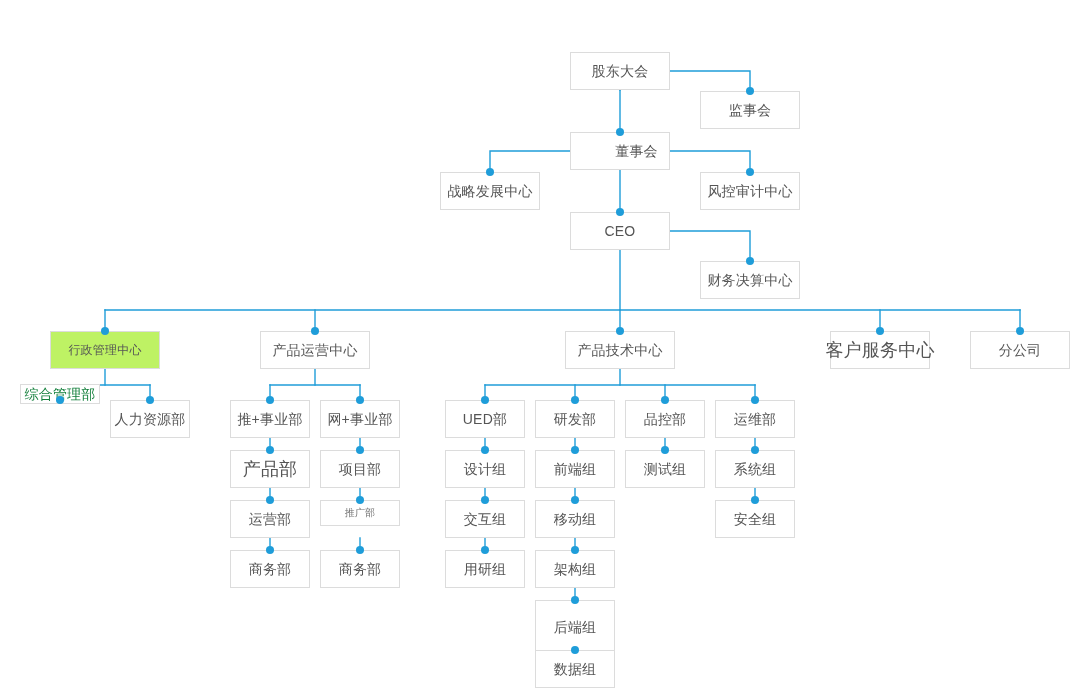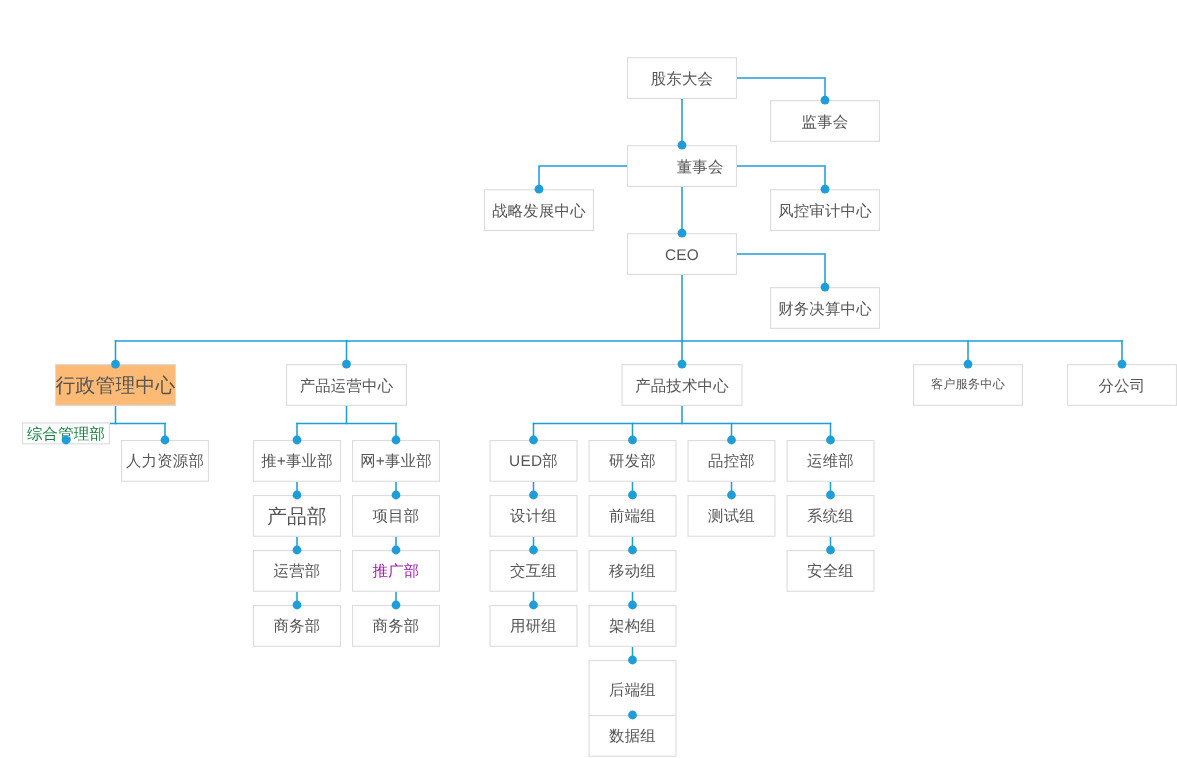--- a/index.html
+++ b/index.html
@@ -123,33 +123,33 @@
     </div>
     <span class="node-dot" style="left: 750px; top: 172px; width: 8px; height: 8px; background: rgb(31, 157, 217);"></span>
     <div class="node-box" style="left: 570px; top: 212px; width: 100px; height: 38px; border-color: rgb(220, 220, 220); background: rgb(255, 255, 255); color: rgb(85, 85, 85); font-size: 14px;">
       <span class="node-label">CEO</span>
     </div>
     <span class="node-dot" style="left: 620px; top: 212px; width: 8px; height: 8px; background: rgb(31, 157, 217);"></span>
     <div class="node-box" style="left: 700px; top: 261px; width: 100px; height: 38px; border-color: rgb(220, 220, 220); background: rgb(255, 255, 255); color: rgb(85, 85, 85); font-size: 14px;">
       <span class="node-label">财务决算中心</span>
     </div>
     <span class="node-dot" style="left: 750px; top: 261px; width: 8px; height: 8px; background: rgb(31, 157, 217);"></span>
-    <div class="node-box" style="left: 50px; top: 331px; width: 110px; height: 38px; border-color: rgb(220, 220, 220); background: #fdba74; color: rgb(85, 85, 85); font-size: 18px;">
+    <div class="node-box" style="left: 50px; top: 331px; width: 110px; height: 38px; border-color: rgb(220, 220, 220); background: #bef264; color: rgb(85, 85, 85); font-size: 12px;">
       <span class="node-label">行政管理中心</span>
     </div>
     <span class="node-dot" style="left: 105px; top: 331px; width: 8px; height: 8px; background: rgb(31, 157, 217);"></span>
     <div class="node-box" style="left: 260px; top: 331px; width: 110px; height: 38px; border-color: rgb(220, 220, 220); background: rgb(255, 255, 255); color: rgb(85, 85, 85); font-size: 14px;">
       <span class="node-label">产品运营中心</span>
     </div>
     <span class="node-dot" style="left: 315px; top: 331px; width: 8px; height: 8px; background: rgb(31, 157, 217);"></span>
     <div class="node-box" style="left: 565px; top: 331px; width: 110px; height: 38px; border-color: rgb(220, 220, 220); background: rgb(255, 255, 255); color: rgb(85, 85, 85); font-size: 14px;">
       <span class="node-label">产品技术中心</span>
     </div>
     <span class="node-dot" style="left: 620px; top: 331px; width: 8px; height: 8px; background: rgb(31, 157, 217);"></span>
-    <div class="node-box" style="left: 830px; top: 331px; width: 100px; height: 38px; border-color: rgb(220, 220, 220); background: rgb(255, 255, 255); color: rgb(85, 85, 85); font-size: 11px;">
+    <div class="node-box" style="left: 830px; top: 331px; width: 100px; height: 38px; border-color: rgb(220, 220, 220); background: rgb(255, 255, 255); color: rgb(85, 85, 85); font-size: 18px;">
       <span class="node-label">客户服务中心</span>
     </div>
     <span class="node-dot" style="left: 880px; top: 331px; width: 8px; height: 8px; background: rgb(31, 157, 217);"></span>
     <div class="node-box" style="left: 970px; top: 331px; width: 100px; height: 38px; border-color: rgb(220, 220, 220); background: rgb(255, 255, 255); color: rgb(85, 85, 85); font-size: 14px;">
       <span class="node-label">分公司</span>
     </div>
     <span class="node-dot" style="left: 1020px; top: 331px; width: 8px; height: 8px; background: rgb(31, 157, 217);"></span>
     <div class="node-box" style="left: 20px; top: 384px; width: 80px; height: 20px; border-color: rgb(220, 220, 220); background: rgb(255, 255, 255); color: #15803d; font-size: 14px;">
       <span class="node-label">综合管理部</span>
     </div>
@@ -175,21 +175,21 @@
     </div>
     <span class="node-dot" style="left: 270px; top: 550px; width: 8px; height: 8px; background: rgb(31, 157, 217);"></span>
     <div class="node-box" style="left: 320px; top: 400px; width: 80px; height: 38px; border-color: rgb(220, 220, 220); background: rgb(255, 255, 255); color: rgb(85, 85, 85); font-size: 14px;">
       <span class="node-label">网+事业部</span>
     </div>
     <span class="node-dot" style="left: 360px; top: 400px; width: 8px; height: 8px; background: rgb(31, 157, 217);"></span>
     <div class="node-box" style="left: 320px; top: 450px; width: 80px; height: 38px; border-color: rgb(220, 220, 220); background: rgb(255, 255, 255); color: rgb(85, 85, 85); font-size: 14px;">
       <span class="node-label">项目部</span>
     </div>
     <span class="node-dot" style="left: 360px; top: 450px; width: 8px; height: 8px; background: rgb(31, 157, 217);"></span>
-    <div class="node-box" style="left: 320px; top: 500px; width: 80px; height: 38px; border-color: rgb(220, 220, 220); background: rgb(255, 255, 255); color: #a21caf; font-size: 14px;">
+    <div class="node-box" style="left: 320px; top: 500px; width: 80px; height: 26px; border-color: rgb(220, 220, 220); background: rgb(255, 255, 255); color: #737373; font-size: 10px;">
       <span class="node-label">推广部</span>
     </div>
     <span class="node-dot" style="left: 360px; top: 500px; width: 8px; height: 8px; background: rgb(31, 157, 217);"></span>
     <div class="node-box" style="left: 320px; top: 550px; width: 80px; height: 38px; border-color: rgb(220, 220, 220); background: rgb(255, 255, 255); color: rgb(85, 85, 85); font-size: 14px;">
       <span class="node-label">商务部</span>
     </div>
     <span class="node-dot" style="left: 360px; top: 550px; width: 8px; height: 8px; background: rgb(31, 157, 217);"></span>
     <div class="node-box" style="left: 445px; top: 400px; width: 80px; height: 38px; border-color: rgb(220, 220, 220); background: rgb(255, 255, 255); color: rgb(85, 85, 85); font-size: 14px;">
       <span class="node-label">UED部</span>
     </div>

